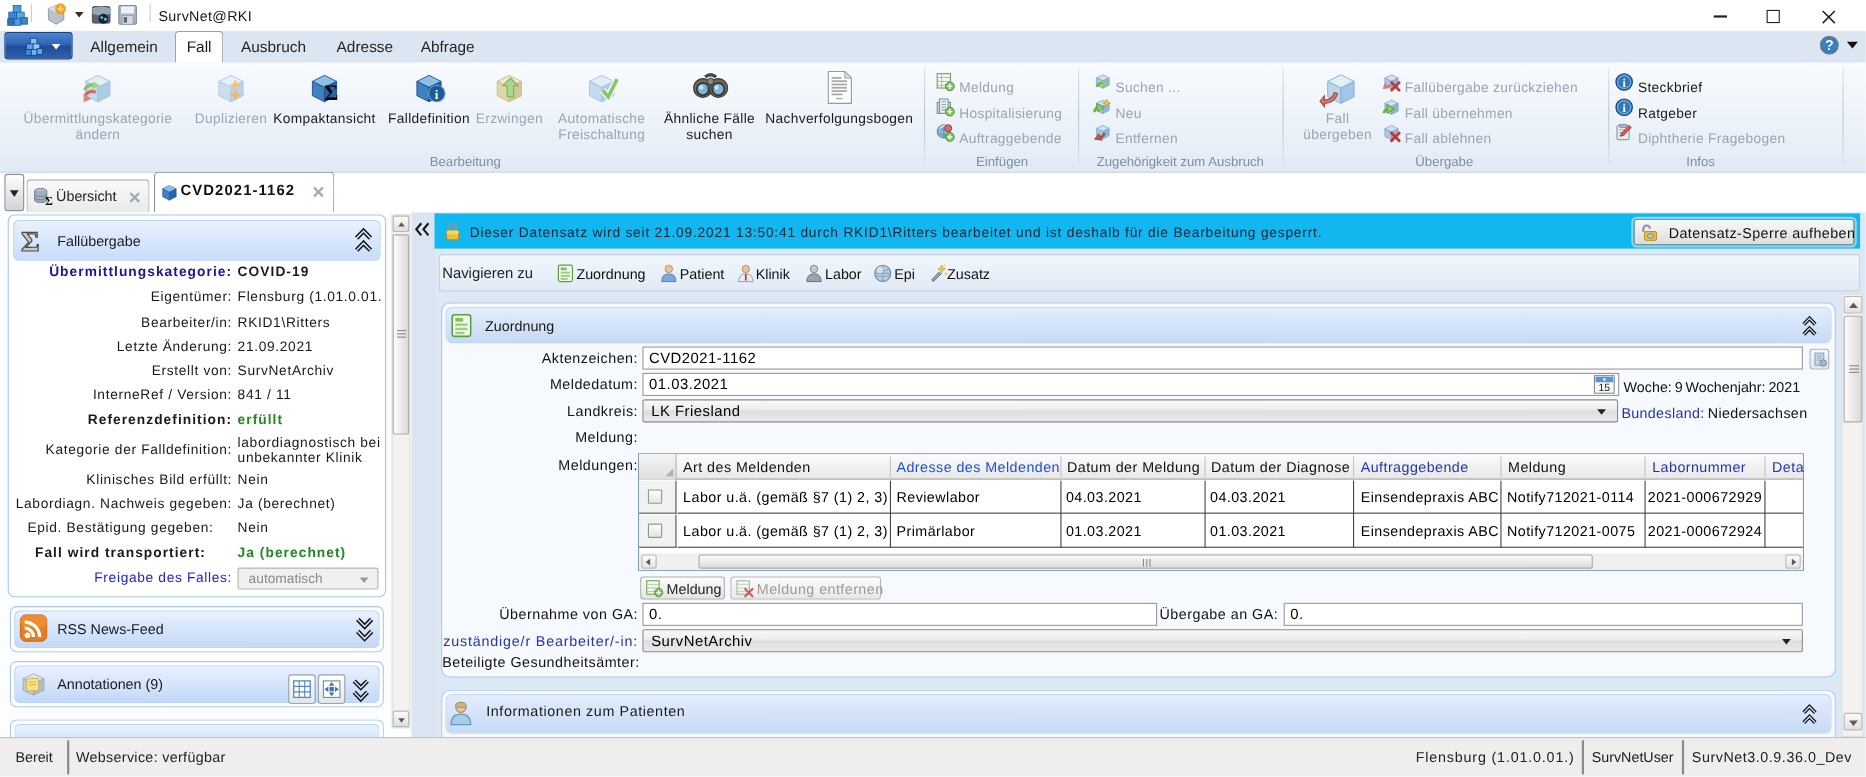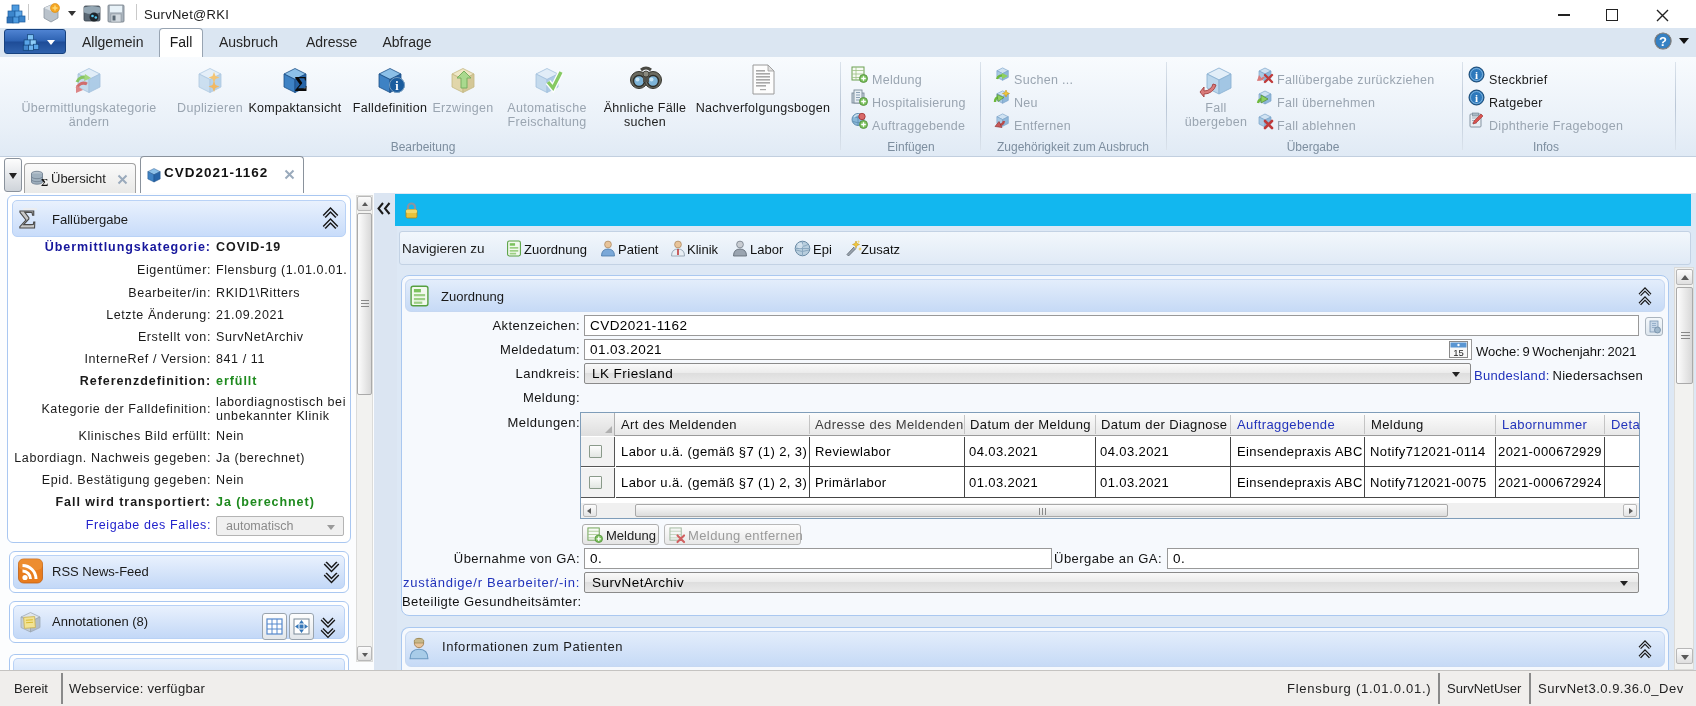--- a/index.html
+++ b/index.html
@@ -362,23 +362,23 @@
  <div class="a flbl" style="left:8px;top:159px;width:203px;text-align:right">InterneRef / Version:</div>
  <div class="a fval" style="left:216px;top:159px">841 / 11</div>
  <div class="a flbl" style="left:8px;top:181px;width:203px;text-align:right"><b>Referenzdefinition:</b></div>
  <div class="a fval" style="left:216px;top:181px"><b style="color:#1e8a1e">erfüllt</b></div>
  <div class="a flbl" style="left:8px;top:209px;width:203px;text-align:right">Kategorie der Falldefinition:</div>
  <div class="a fval" style="left:216px;top:202px">labordiagnostisch bei<br>unbekannter Klinik</div>
  <div class="a flbl" style="left:8px;top:236px;width:203px;text-align:right">Klinisches Bild erfüllt:</div>
  <div class="a fval" style="left:216px;top:236px">Nein</div>
  <div class="a flbl" style="left:8px;top:258px;width:203px;text-align:right">Labordiagn. Nachweis gegeben:</div>
  <div class="a fval" style="left:216px;top:258px">Ja (berechnet)</div>
- <div class="a flbl" style="left:8px;top:280px;width:203px;text-align:right">Epid. Bestätigung gegeben:</div>
+ <div class="a flbl" style="left:8px;top:280px;width:203px;text-align:center">Epid. Bestätigung gegeben:</div>
  <div class="a fval" style="left:216px;top:280px">Nein</div>
- <div class="a flbl" style="left:8px;top:302px;width:203px;text-align:right"><b>Fall wird transportiert:</b></div>
+ <div class="a flbl" style="left:8px;top:302px;width:203px;text-align:center"><b>Fall wird transportiert:</b></div>
  <div class="a fval" style="left:216px;top:302px"><b style="color:#1e8a1e">Ja (berechnet)</b></div>
  <div class="a flbl" style="left:8px;top:325px;width:203px;text-align:right;color:#2222cc">Freigabe des Falles:</div>
  <div class="a" style="left:216px;top:323px;width:128px;height:20px;background:#f0f0f0;border:1px solid #b4b4b4;border-radius:2px">
         <div class="a" style="left:9px;top:2px;font-size:12.5px;color:#8a8a8a">automatisch</div>
         <div class="a arr" style="left:110px;top:8px;border-top-color:#9a9a9a"></div>
       </div>
 
  <div class="a" style="left:9px;top:358px;width:340px;height:42px;background:#fff;border:1px solid #a9c7f1;border-radius:6px"></div>
  <div class="a" style="left:13px;top:362px;width:332px;height:34px;background:linear-gradient(#e9f1fd,#c3d8f7);border:1px solid #b9d2f6;border-radius:5px"></div>
  <svg class="a" style="left:18px;top:365px" width="25" height="26" viewBox="0 0 25 26">
@@ -394,21 +394,21 @@
 
  <div class="a" style="left:9px;top:408px;width:340px;height:42px;background:#fff;border:1px solid #a9c7f1;border-radius:6px"></div>
  <div class="a" style="left:13px;top:412px;width:332px;height:34px;background:linear-gradient(#e9f1fd,#c3d8f7);border:1px solid #b9d2f6;border-radius:5px"></div>
  <svg class="a" style="left:18px;top:417px" width="25" height="25" viewBox="0 0 25 25">
   <path d="M3,7 L12.5,2.5 L22,7 L12.5,11.5 Z" fill="#dfe5ea" stroke="#9aa4ae" stroke-width="0.8" opacity="0.9"></path>
   <path d="M3,7 L12.5,11.5 L12.5,22 L3,17.5 Z" fill="#c2cbd4" stroke="#9aa4ae" stroke-width="0.8" opacity="0.9"></path>
   <path d="M12.5,11.5 L22,7 L22,17.5 L12.5,22 Z" fill="#aeb9c4" stroke="#9aa4ae" stroke-width="0.8" opacity="0.9"></path>
   <rect x="6" y="7" width="11" height="11" fill="#f2e394" stroke="#c8b050" stroke-width="0.8" transform="rotate(-4 11 12)"></rect>
   <path d="M8,10 L15,10 M8,12.5 L15,12.5" stroke="#d8b930" stroke-width="1" transform="rotate(-4 11 12)"></path>
  </svg>
- <div class="a" style="left:52px;top:421px;font-size:13px;color:#1a1a1a">Annotationen (8)</div>
+ <div class="a" style="left:52px;top:421px;font-size:13px;color:#1a1a1a">Annotationen (9)</div>
  <div class="a" style="left:262px;top:420px;width:25px;height:27px;border:1px solid #9aa4ae;border-radius:3px;background:linear-gradient(#fefefe,#e2e6ea)">
   <svg class="a" style="left:3px;top:4px" width="17" height="17" viewBox="0 0 17 17">
    <rect x="1" y="1" width="15" height="15" fill="#fff" stroke="#5588cc" stroke-width="1.2"></rect>
    <path d="M1,6 L16,6 M1,11 L16,11 M6,1 L6,16 M11,1 L11,16" stroke="#5588cc" stroke-width="1"></path>
   </svg>
  </div>
  <div class="a" style="left:289px;top:420px;width:25px;height:27px;border:1px solid #9aa4ae;border-radius:3px;background:linear-gradient(#fefefe,#e2e6ea)">
   <svg class="a" style="left:3px;top:4px" width="17" height="17" viewBox="0 0 17 17">
    <rect x="1" y="1" width="15" height="15" fill="#fff" stroke="#7a8a98" stroke-width="1"></rect>
    <path d="M8.5,2 L11,5.5 L6,5.5 Z M8.5,15 L6,11.5 L11,11.5 Z M2,8.5 L5.5,6 L5.5,11 Z M15,8.5 L11.5,11 L11.5,6 Z" fill="#3576b8"></path>
@@ -434,20 +434,29 @@
  <div class="a" style="left:357px;top:453px;width:15px;height:15px;background:linear-gradient(#fcfcfc,#dfdfdf);border:1px solid #b8b8b8;border-radius:2px">
   <div class="a" style="left:3.5px;top:5.5px;width:0;height:0;border-left:3.5px solid transparent;border-right:3.5px solid transparent;border-top:4.5px solid #5a5a5a"></div>
  </div>
 
  <div class="a" style="left:395px;top:1px;width:1296px;height:32px;background:#12b7ef"></div>
  <svg class="a" style="left:404px;top:9px" width="15" height="17" viewBox="0 0 15 17">
   <path d="M4,8 L4,5 a3.5,3.5 0 0 1 7,0 L11,8" fill="none" stroke="#8a94a0" stroke-width="2.2"></path>
   <rect x="2" y="7.5" width="11" height="8.5" rx="1.5" fill="#e8c23a" stroke="#a8861a" stroke-width="0.8"></rect>
   <rect x="2" y="7.5" width="11" height="3.5" rx="1.5" fill="#f2d868"></rect>
  </svg>
+ <div class="a" style="left:427px;top:11px;font-size:12.5px;color:#06283a;letter-spacing:0.72px">Dieser Datensatz wird seit 21.09.2021 13:50:41 durch RKID1\Ritters bearbeitet und ist deshalb für die Bearbeitung gesperrt.</div>
+ <div class="a" style="left:1485px;top:6px;width:201px;height:24px;background:linear-gradient(#f9f9f9,#dcdcdc);border:1px solid #8a8a8a;border-radius:3px;box-shadow:0 0 0 2px rgba(235,248,255,0.55)">
+  <svg class="a" style="left:5px;top:3px" width="17" height="17" viewBox="0 0 17 17">
+   <path d="M3,8 L3,5 a3,3 0 0 1 6,0" fill="none" stroke="#8a94a0" stroke-width="2"></path>
+   <rect x="4" y="7.5" width="11" height="8" rx="1.5" fill="#e8c23a" stroke="#a8861a" stroke-width="0.8"></rect>
+   <ellipse cx="9.5" cy="11.5" rx="3" ry="2" fill="#b8cad8" stroke="#68788a" stroke-width="0.7"></ellipse>
+  </svg>
+  <div class="a" style="left:31px;top:4px;font-size:13px;color:#111;letter-spacing:0.4px;white-space:nowrap">Datensatz-Sperre aufheben</div>
+ </div>
 
  <div class="a" style="left:399px;top:38px;width:1292px;height:34px;background:linear-gradient(#f2f7fc,#e0eaf6);border:1px solid #c3d2e4;border-radius:3px"></div>
  <div class="a" style="left:402px;top:48px;font-size:13.5px;color:#222">Navigieren zu</div>
  <svg class="a" style="left:506px;top:46px" width="16" height="19" viewBox="0 0 15 16">
         <use href="#minidoc"></use>
       </svg>
  <div class="a" style="left:524px;top:49px;font-size:13px;color:#111">Zuordnung</div>
  <svg class="a" style="left:600px;top:47px" width="16" height="17" viewBox="0 0 16 17">
   <circle cx="8" cy="4.5" r="3.4" fill="#e8c49a" stroke="#a8845a" stroke-width="0.7"></circle>
   <path d="M1.5,16 q0,-7 6.5,-7 q6.5,0 6.5,7 Z" fill="#7aa8d8" stroke="#4a78a8" stroke-width="0.8"></path>
@@ -519,21 +528,21 @@
  <div class="a mlbl" style="left:380px;top:222px;width:200px">Meldungen:</div>
 
  <div class="a" id="tbl" style="left:580px;top:219px;width:1060px;height:107px;border:1px solid #7f9db9;background:#fff">
 
   <div class="a" style="left:0;top:0;width:1058px;height:23px;background:linear-gradient(#fcfcfc,#e8e8e8);border-bottom:1px solid #9a9a9a"></div>
   <div class="a" style="left:0;top:0;width:34px;height:23px;background:linear-gradient(#f4f4f4,#dedede);border-right:1px solid #b0b0b0"></div>
   <svg class="a" style="left:23px;top:13px" width="9" height="8" viewBox="0 0 9 8">
           <path d="M8,0 L8,7 L1,7 Z" fill="#b0b0b0"></path>
         </svg>
   <div class="a" style="left:40px;top:4px;font-size:13px;color:#111">Art des Meldenden</div>
-  <div class="a" style="left:234px;top:4px;font-size:13px;color:#404040">Adresse des Meldenden</div>
+  <div class="a" style="left:234px;top:4px;font-size:13px;color:#1d4ed8">Adresse des Meldenden</div>
   <div class="a" style="left:389px;top:4px;font-size:13px;color:#111">Datum der Meldung</div>
   <div class="a" style="left:520px;top:4px;font-size:13px;color:#111">Datum der Diagnose</div>
   <div class="a" style="left:656px;top:4px;font-size:13px;color:#2233bb">Auftraggebende</div>
   <div class="a" style="left:790px;top:4px;font-size:13px;color:#111">Meldung</div>
   <div class="a" style="left:921px;top:4px;font-size:13px;color:#2233bb">Labornummer</div>
   <div class="a" style="left:1030px;top:4px;font-size:13px;color:#2233bb">Deta</div>
   <div class="a" style="left:228px;top:2px;width:1px;height:19px;background:#c4c4c4"></div>
   <div class="a" style="left:383px;top:2px;width:1px;height:19px;background:#c4c4c4"></div>
   <div class="a" style="left:514px;top:2px;width:1px;height:19px;background:#c4c4c4"></div>
   <div class="a" style="left:649px;top:2px;width:1px;height:19px;background:#c4c4c4"></div>

